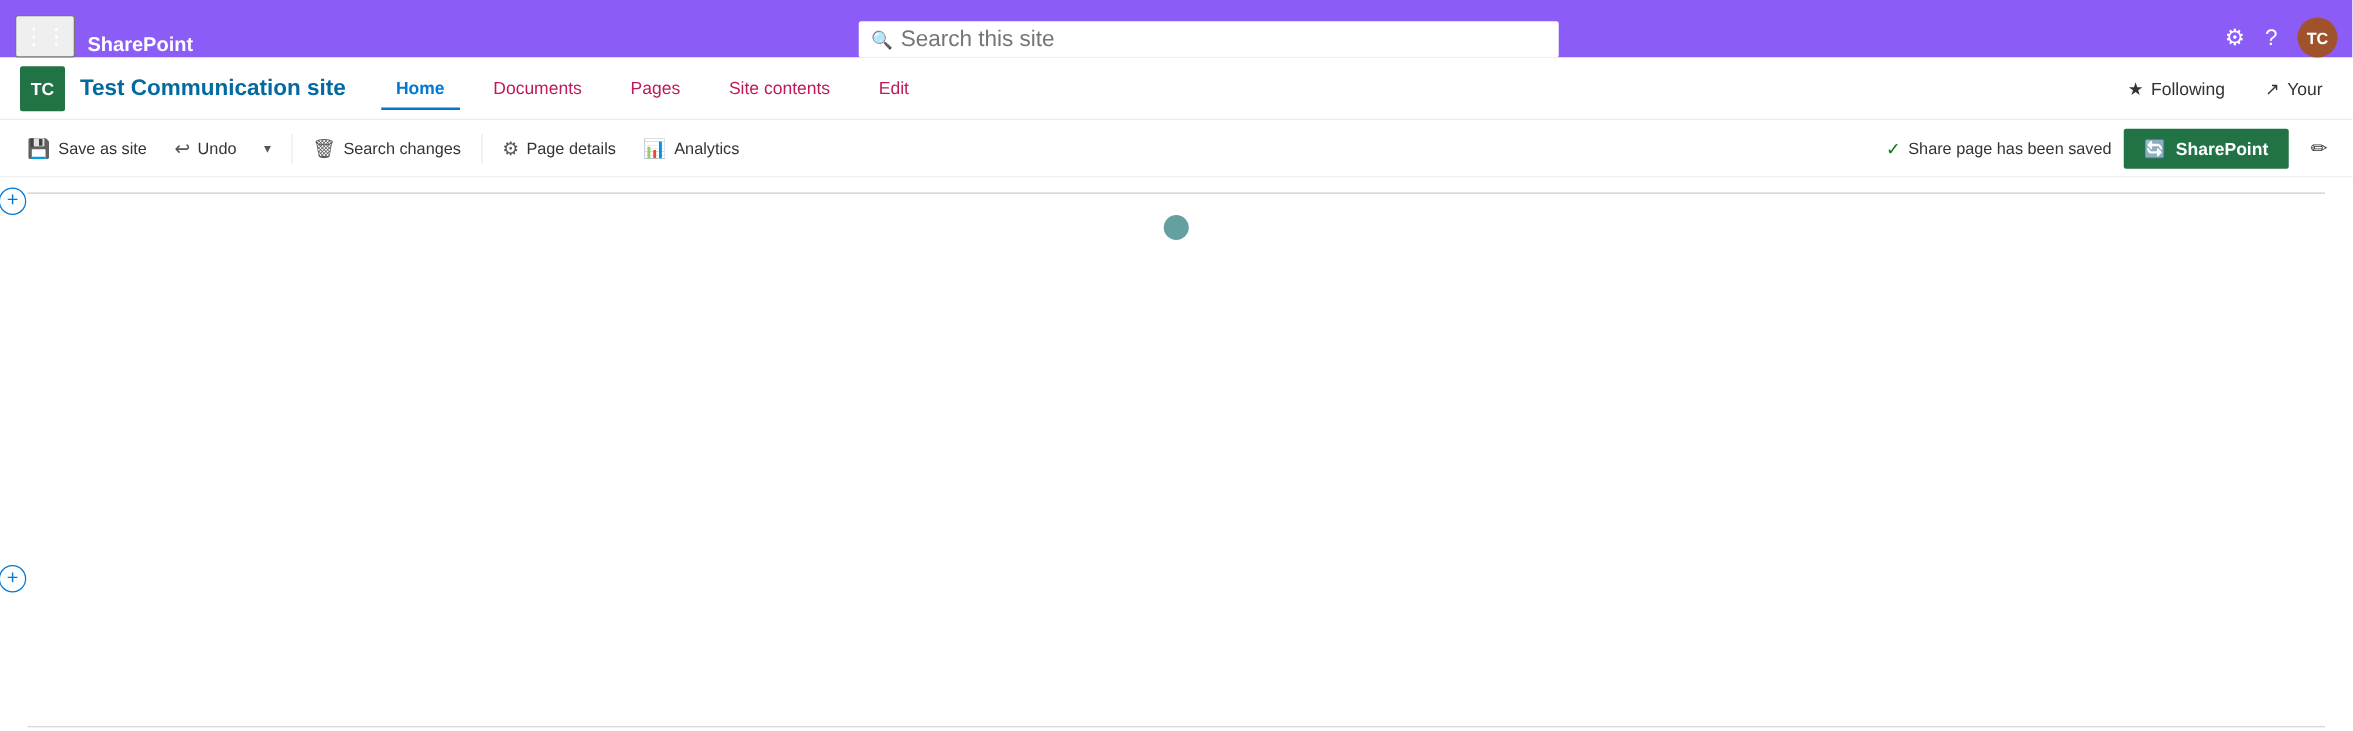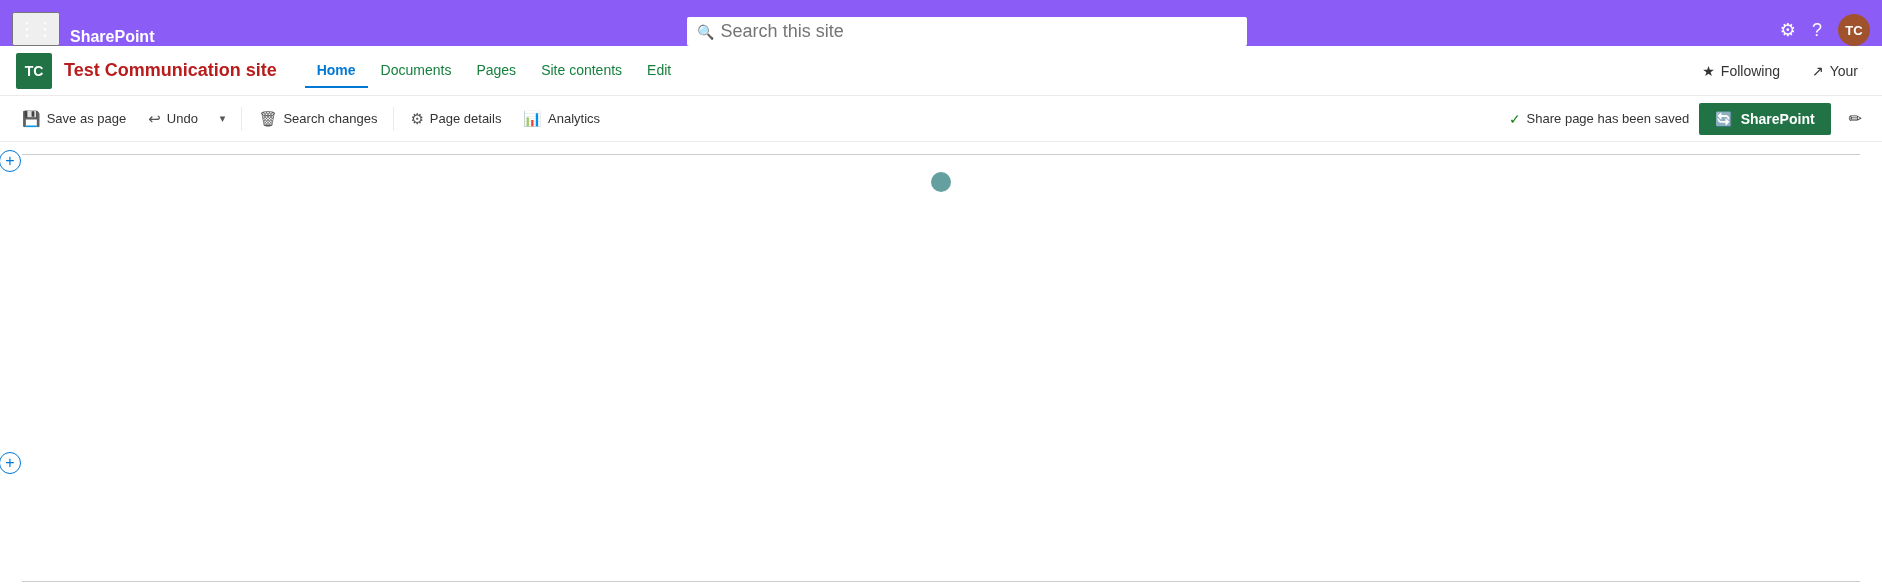--- a/index.html
+++ b/index.html
@@ -102,34 +102,34 @@
       justify-content: center;
       color: #fff;
       font-size: 14px;
       font-weight: 700;
       margin-right: 12px;
       flex-shrink: 0;
     }
     .site-name {
       font-size: 18px;
       font-weight: 600;
-      color: #b91c1c;
+      color: #0369a1;
       margin-right: 28px;
       white-space: nowrap;
     }
     .nav-links {
       display: flex;
       align-items: center;
-      gap: 1px;
+      gap: 15px;
       flex: 1;
     }
     .nav-link {
       padding: 8px 12px;
       font-size: 14px;
-      color: #15803d;
+      color: #be185d;
       cursor: pointer;
       border-bottom: 2px solid transparent;
       white-space: nowrap;
     }
     .nav-link.active {
       color: #0078d4;
       border-bottom: 2px solid #0078d4;
       font-weight: 600;
     }
     .nav-right {
@@ -339,21 +339,21 @@
     <button class="share-btn">
       <span>↗</span>
       <span>Your</span>
     </button>
   </div>
 </div>
 
 <div class="edit-toolbar">
   <button class="toolbar-btn">
     <span class="toolbar-icon">💾</span>
-    <span>Save as page</span>
+    <span>Save as site</span>
   </button>
 
   <button class="toolbar-btn">
     <span class="toolbar-icon">↩</span>
     <span>Undo</span>
   </button>
 
   <button class="toolbar-btn">
     <span class="toolbar-dropdown-arrow">▾</span>
   </button>

